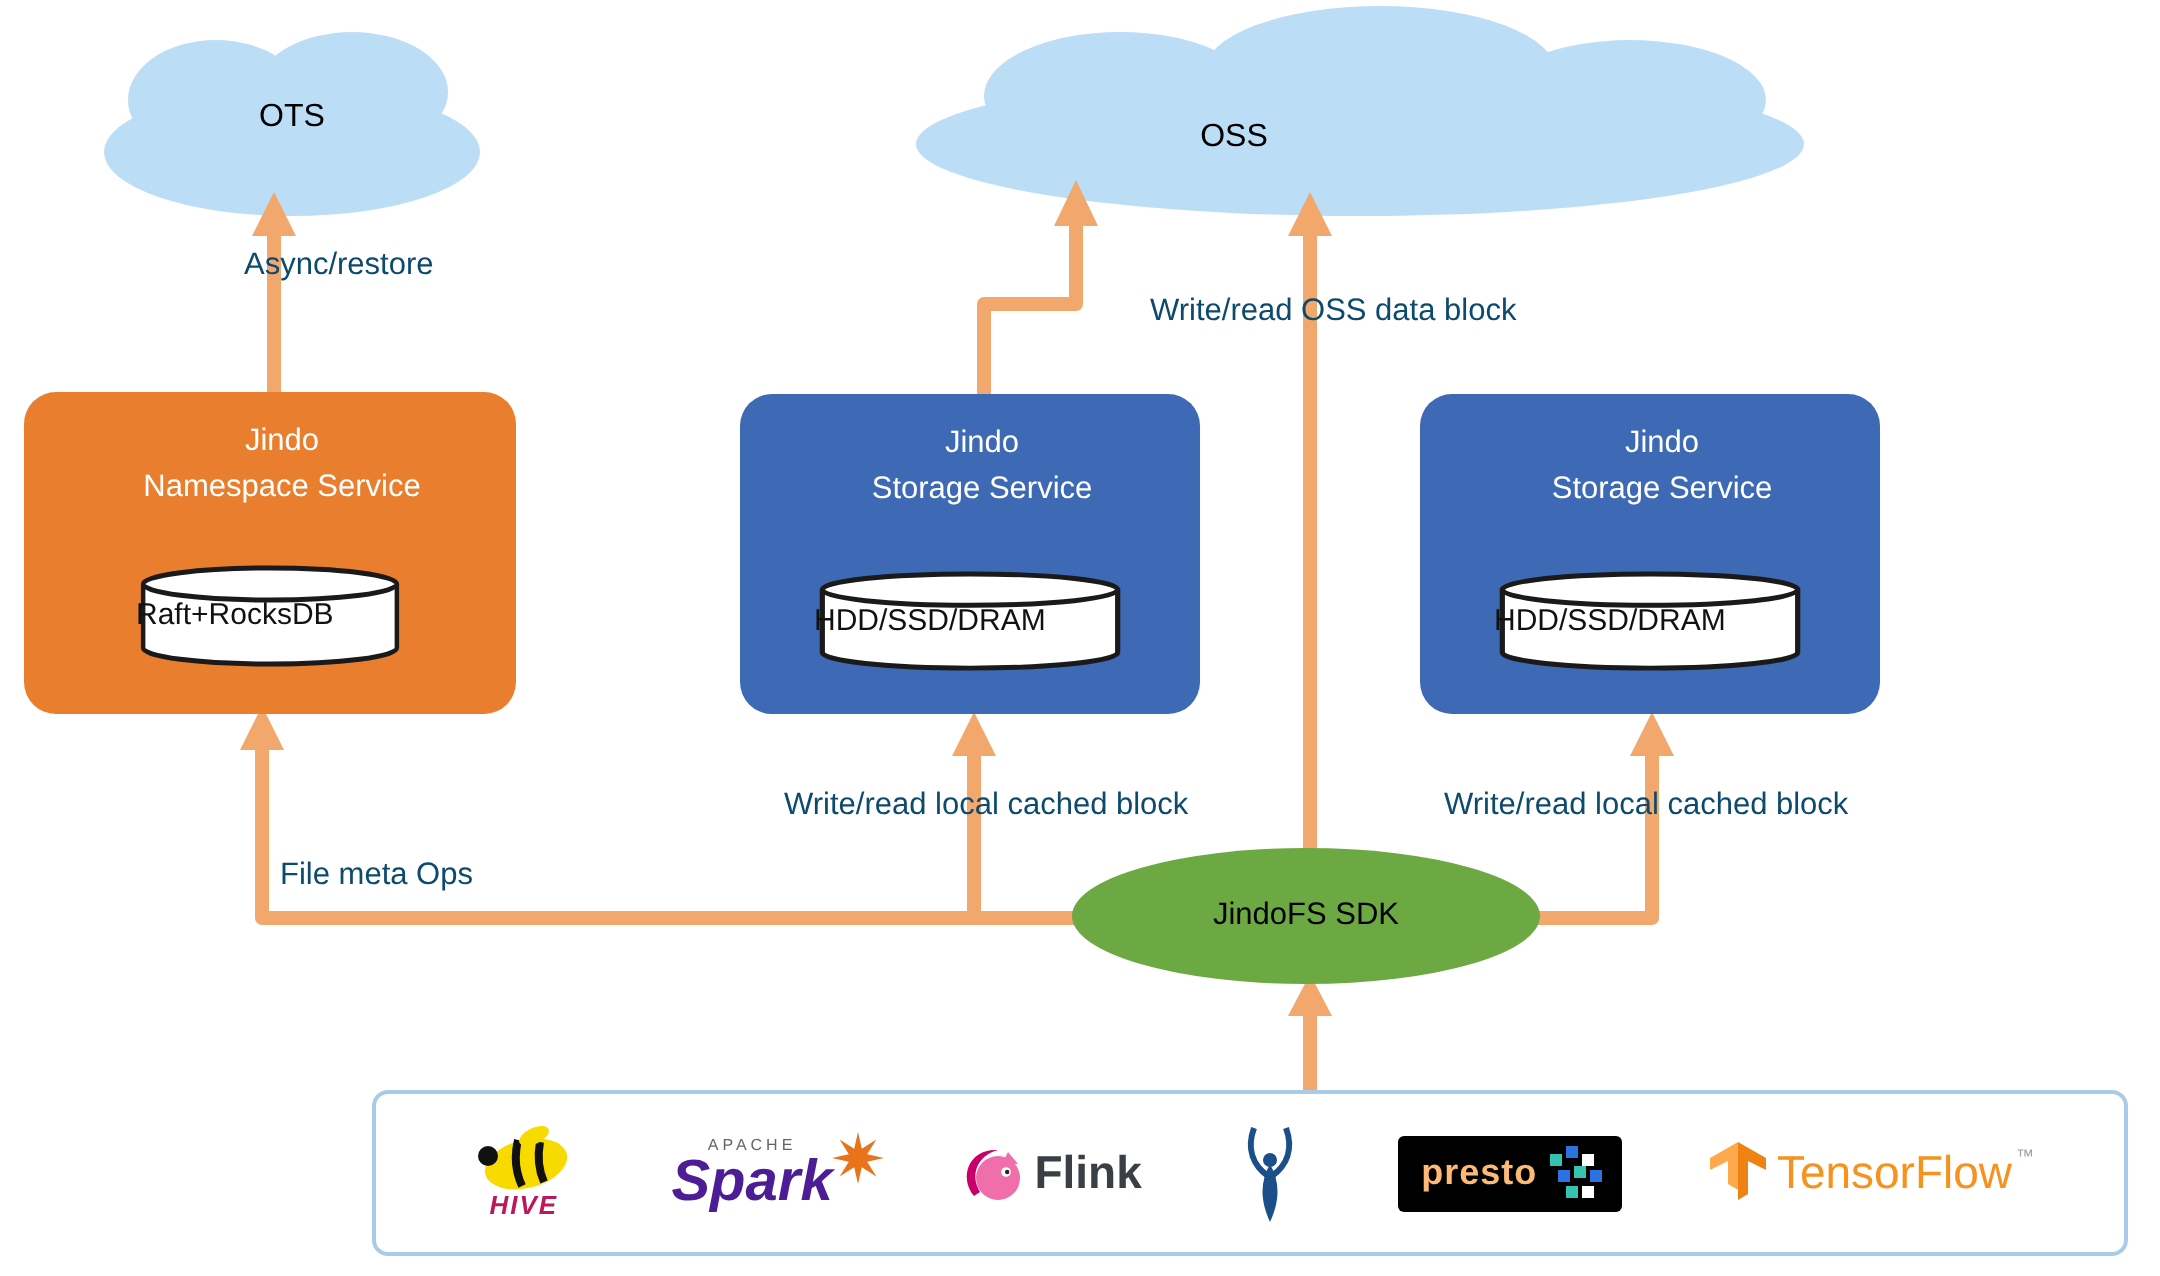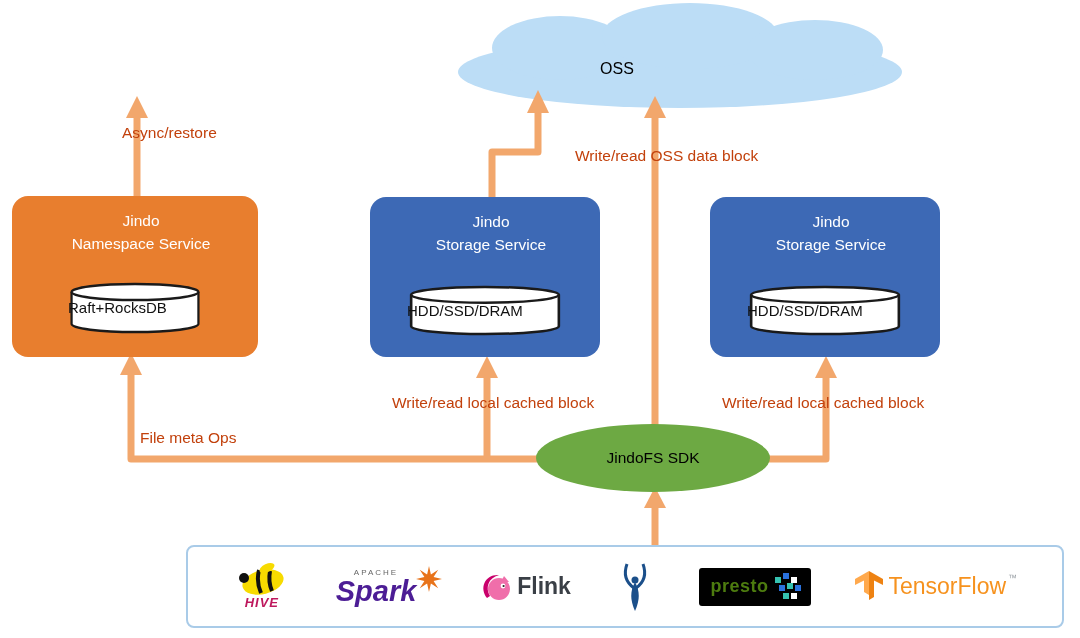--- a/index.html
+++ b/index.html
@@ -32,21 +32,21 @@
   .cyl-label { position:absolute; left:0; right:0; top:17px; text-align:left; font-size:15px; color:#111; }
   .box-namespace .cylinder { left:56px; top:86px; width:134px; height:52px; }
   .box-storage1 .cylinder, .box-storage2 .cylinder { left:37px; top:88px; width:156px; height:51px; }
 
   
   .sdk { position:absolute; z-index:2; left:536px; top:424px; width:234px; height:68px;
          background:#6DA943; border-radius:50%; display:flex; align-items:center; justify-content:center;
          color:#000000; font-size:15.5px; }
 
   
-  .edge-label { position:absolute; z-index:3; font-size:15.5px; color:#c2410c; white-space:nowrap; }
+  .edge-label { position:absolute; z-index:3; font-size:15.5px; color:#0c4a6e; white-space:nowrap; }
   .lbl-async { left:122px; top:124px; }
   .lbl-oss { left:575px; top:147px; }
   .lbl-local-left { left:392px; top:394px; }
   .lbl-local-right { left:722px; top:394px; }
   .lbl-meta { left:140px; top:429px; }
 
   
   .engines { position:absolute; z-index:2; left:186px; top:545px; width:878px; height:83px;
              background:#fff; border:2px solid #A9CBE8; border-radius:8px;
              display:flex; align-items:center; justify-content:space-evenly; }
@@ -57,30 +57,40 @@
 
   .spark { position:relative; flex-direction:column; padding-right:18px; }
   .spark-eyebrow { font-size:8px; letter-spacing:2px; color:#666; }
   .spark-text { font-size:29px; font-weight:bold; font-style:italic; color:#4c1d95; line-height:1; }
   .spark-star { position:absolute; right:-8px; top:-2px; }
 
   .flink-text { font-size:23px; font-weight:bold; color:#3A3F46; margin-left:4px; }
 
   .presto { background:#000; border-radius:3px; width:112px; height:38px; display:flex;
             align-items:center; padding:0 8px 0 12px; justify-content:space-between; }
-  .presto-text { color:#4d7c0f; font-size:18px; font-weight:bold; letter-spacing:0.5px; }
+  .presto-text { color:#fdba74; font-size:18px; font-weight:bold; letter-spacing:0.5px; }
 
   .tf-text { font-size:23px; color:#F6921E; font-weight:500; margin-left:5px; }
   .tf-tm { font-size:9px; color:#9aa0a6; vertical-align:top; margin-left:2px; }
 </style>
 </head>
 <body>
 
 <div class="canvas">
 
+  <div class="cloud cloud-ots">
+    <svg viewBox="0 0 196 106" width="196" height="106">
+      <g fill="#BCDDF6">
+        <ellipse cx="98" cy="70" rx="94" ry="32"></ellipse>
+        <ellipse cx="60" cy="44" rx="44" ry="30"></ellipse>
+        <ellipse cx="128" cy="40" rx="48" ry="30"></ellipse>
+      </g>
+    </svg>
+    <div class="cloud-label">OTS</div>
+  </div>
 
   <div class="cloud cloud-oss">
     <svg viewBox="0 0 450 112" width="450" height="112">
       <g fill="#BCDDF6">
         <ellipse cx="225" cy="72" rx="222" ry="36"></ellipse>
         <ellipse cx="105" cy="48" rx="68" ry="32"></ellipse>
         <ellipse cx="235" cy="36" rx="88" ry="33"></ellipse>
         <ellipse cx="360" cy="50" rx="68" ry="30"></ellipse>
       </g>
     </svg>

